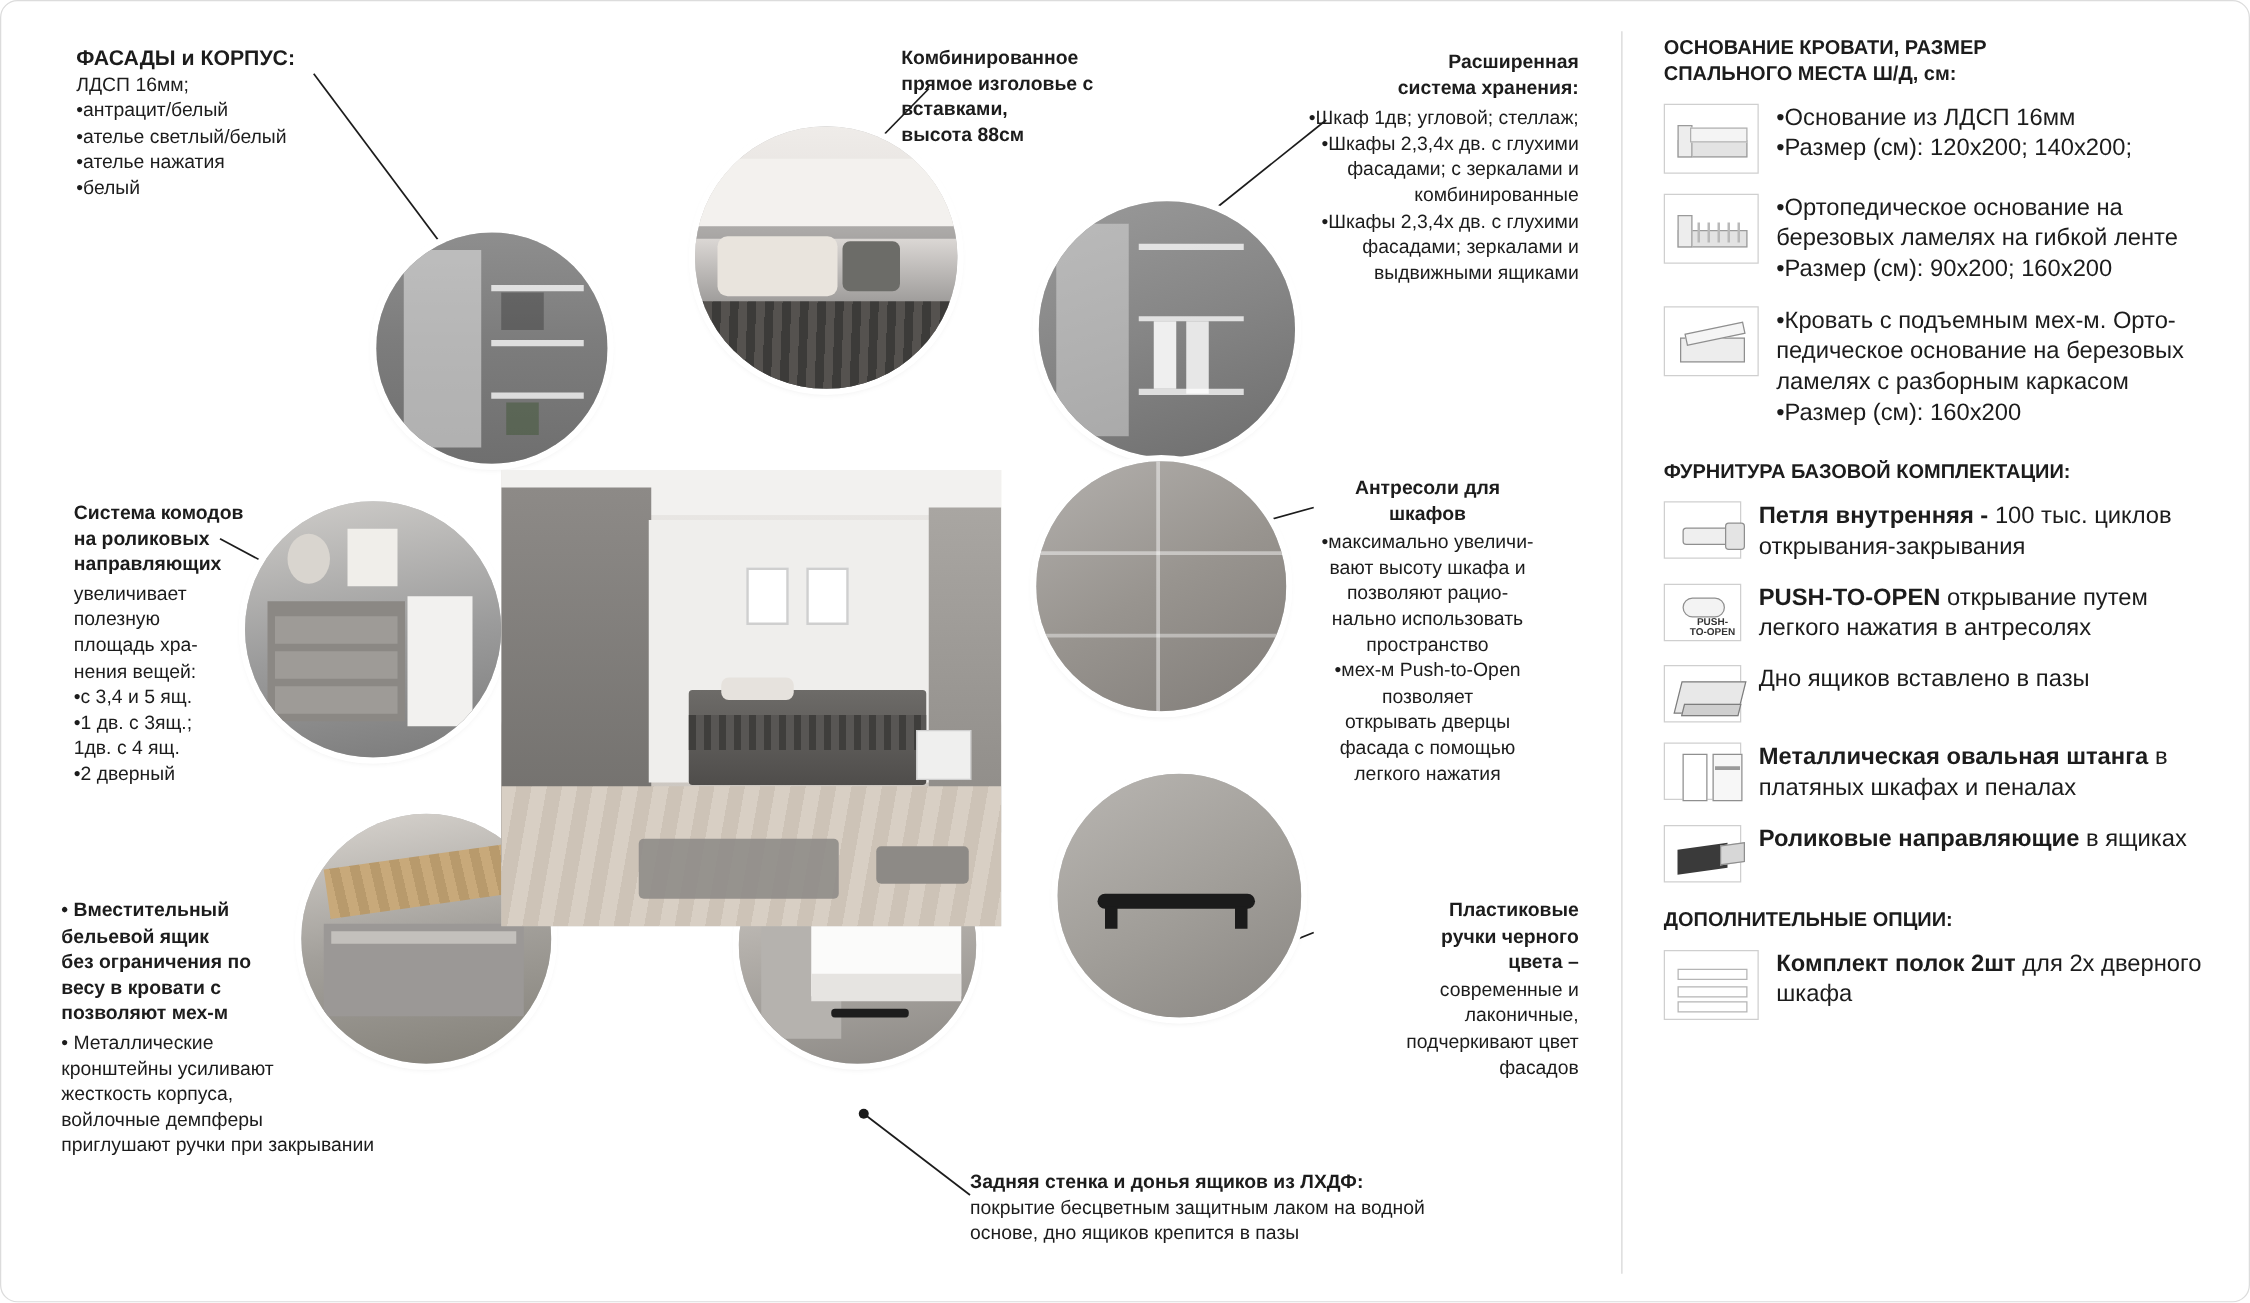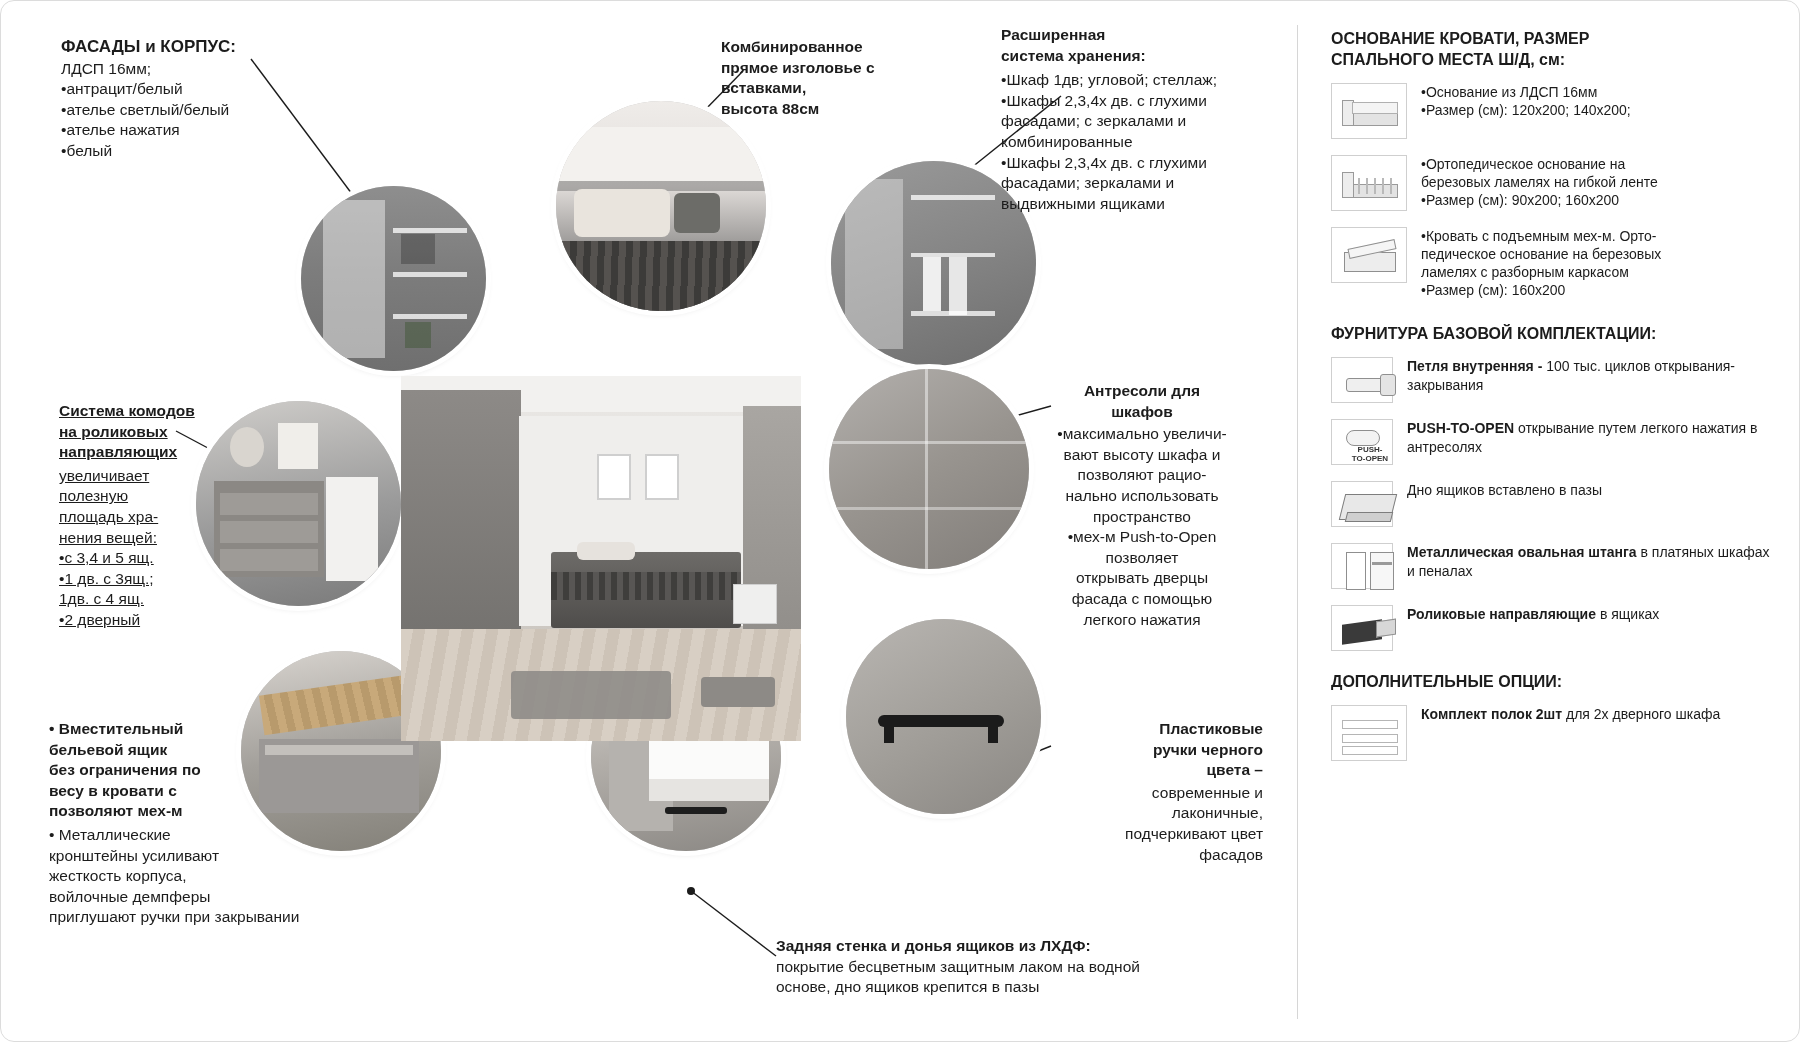--- a/index.html
+++ b/index.html
@@ -120,21 +120,21 @@
   .leader { position:absolute; pointer-events:none; }
 
   
   .r-title { font-weight:bold; font-size:16px; line-height:1.3; }
   .r-row { display:flex; gap:14px; align-items:flex-start; margin-bottom:16px; }
   .r-ico {
     flex:0 0 auto; width:76px; height:56px; border:1px solid #cfcfcf;
     background:#fff; position:relative;
   }
   .r-ico.small { width:62px; height:46px; }
-  .r-txt { font-size:14px; line-height:1.3; }
+  .r-txt { font-size:19px; line-height:1.3; }
   .r-txt b { font-weight:bold;margin-top:36px; }
   .r-section { font-weight:bold; font-size:16px; margin:6px 0 14px; }
 
   
   .bedicon-base { position:absolute; left:10px; bottom:12px; width:56px; height:14px;
     background:#e3e3e3; border:1px solid #9a9a9a; }
   .bedicon-head { position:absolute; left:10px; bottom:12px; width:12px; height:26px;
     background:#ededed; border:1px solid #9a9a9a; }
   .bedicon-top { position:absolute; left:20px; bottom:24px; width:46px; height:12px;
     background:#f4f4f4; border:1px solid #b0b0b0; }
@@ -302,29 +302,29 @@
       <span class="li">•белый</span>
     </div>
 
     <div class="blk" style="left:720px; top:36px; width:210px; font-weight:bold;">
       <span class="li">Комбинированное</span>
       <span class="li">прямое изголовье с</span>
       <span class="li">вставками,</span>
       <span class="li">высота 88см</span>
     </div>
 
-    <div class="blk" style="left:1000px; top:24px; width:262px; text-align:left;">
+    <div class="blk" style="left:1000px; top:39px; width:262px; text-align:right;">
       <span class="hd">Расширенная</span>
       <span class="hd" style="margin-bottom:4px;">система хранения:</span>
       <span class="li">•Шкаф 1дв; угловой; стеллаж;</span>
       <span class="li">•Шкафы 2,3,4х дв. с глухими фасадами; с зеркалами и комбинированные</span>
       <span class="li">•Шкафы 2,3,4х дв. с глухими фасадами; зеркалами и выдвижными ящиками</span>
     </div>
 
-    <div class="blk" style="left:58px; top:400px; width:200px;text-decoration:underline;">
+    <div class="blk" style="left:58px; top:400px; width:200px;">
       <span class="hd">Система комодов</span>
       <span class="hd">на роликовых</span>
       <span class="hd" style="margin-bottom:3px;">направляющих</span>
       <span class="li">увеличивает</span>
       <span class="li">полезную</span>
       <span class="li">площадь хра-</span>
       <span class="li">нения вещей:</span>
       <span class="li">•с 3,4 и 5 ящ.</span>
       <span class="li">•1 дв. с 3ящ.;</span>
       <span class="li">1дв. с 4 ящ.</span>

